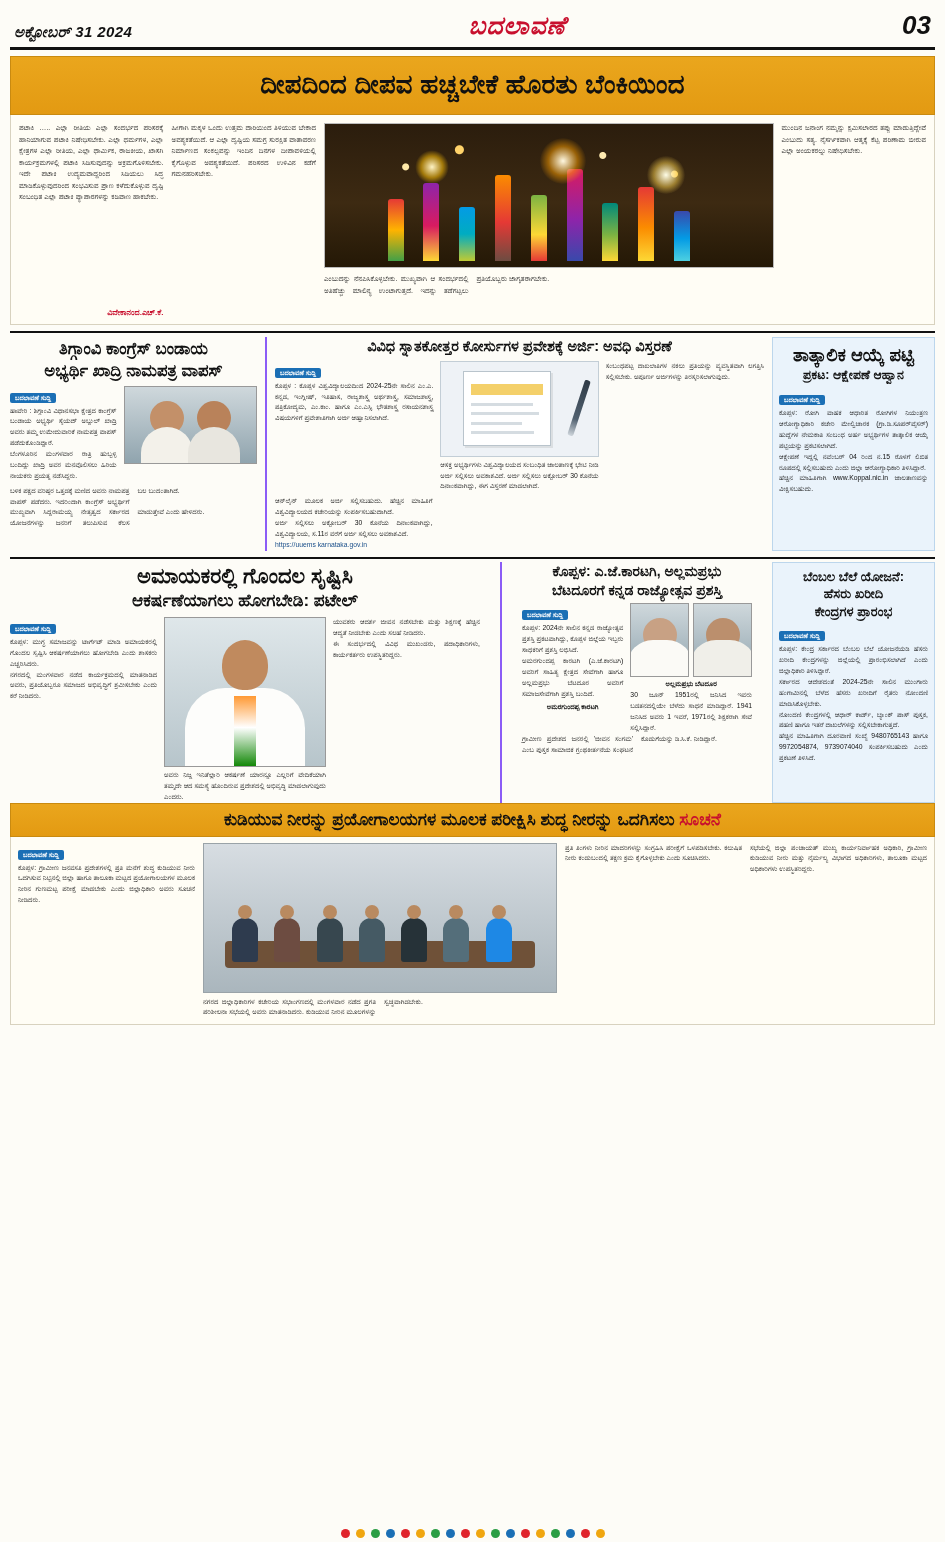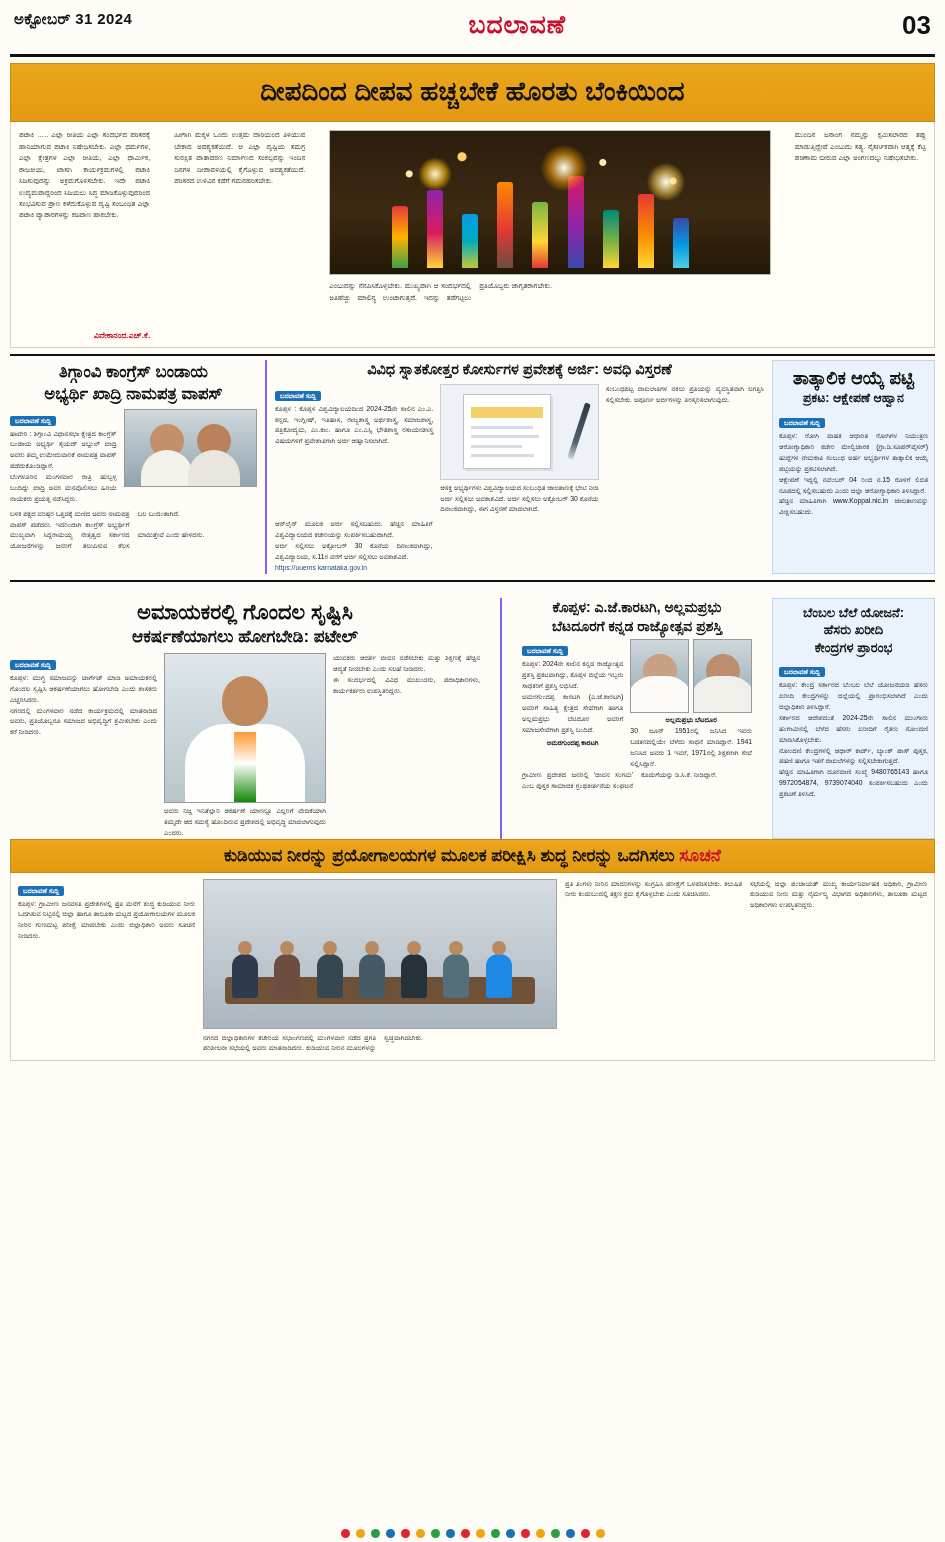--- a/index.html
+++ b/index.html
@@ -14,24 +14,25 @@
   .page {
     width: 945px;
     height: 1542px;
     padding: 8px 10px 6px 10px;
     position: relative;
     background: #fdfcf7;
   }
   
   .masthead {
     display: flex;
-    align-items: flex-start;
+    align-items: flex-end;
     justify-content: space-between;
-    padding: 2px 4px 13px 4px;
+    padding: 2px 4px 6px 4px;
     border-bottom: 3px solid #111;
+    font-style: italic;
   }
   .masthead .date {
     font-size: 15px;
     font-weight: bold;
     letter-spacing: .4px;
   }
   .masthead .logo {
     font-size: 25px;
     font-weight: bold;
     color: #c8102e;
@@ -58,21 +59,21 @@
     letter-spacing: .2px;
   }
   
   .lead-article {
     border: 1px solid #d8d2bf;
     border-top: none;
     background: #fffdf5;
     padding: 8px 8px 6px 8px;
     display: grid;
     grid-template-columns: repeat(6, 1fr);
-    gap: 24px;
+    gap: 8px;
     position: relative;
   }
   .col-text {
     font-size: 7.1px;
     line-height: 1.62;
     text-align: justify;
     color: #1a1a1a;
     word-break: break-word;
   }
   .lead-photo {
@@ -200,21 +201,21 @@
     width: 6px; height: 62%;
     background: linear-gradient(180deg,#2e3a45 0%, #516170 70%, #cfd6dc 100%);
     transform: rotate(18deg);
     border-radius: 2px;
   }
   
   .bottom-grid {
     display: grid;
     grid-template-columns: 470px 1fr 163px;
     gap: 20px;
-    margin-top: 16px;
+    margin-top: 3px;
   }
   .leader-photo {
     height: 150px;
     background: linear-gradient(180deg,#dfe7ea 0%, #b7c5cb 100%);
     position: relative; overflow: hidden;
   }
   .leader-photo .head {
     position: absolute; left: 50%; top: 22px; transform: translateX(-50%);
     width: 46px; height: 50px; border-radius: 50% 50% 45% 45%;
     background: #c08a5e;
@@ -306,21 +307,21 @@
         <div class="rocket" style="left:62%;height:58px;background:linear-gradient(180deg,#00897b 0%,#7cb342 55%,#fdd835 100%);"></div>
         <div class="rocket" style="left:70%;height:74px;background:linear-gradient(180deg,#e53935 0%,#fb8c00 55%,#fdd835 100%);"></div>
         <div class="rocket" style="left:78%;height:50px;background:linear-gradient(180deg,#3949ab 0%,#039be5 55%,#4dd0e1 100%);"></div>
         <div class="spark" style="left:20%;top:18%;width:34px;height:34px;background:radial-gradient(circle,#fff3c4 0%,rgba(255,193,7,.55) 45%,rgba(255,193,7,0) 70%);"></div>
         <div class="spark" style="left:48%;top:10%;width:46px;height:46px;background:radial-gradient(circle,#fff8e1 0%,rgba(255,160,0,.5) 45%,rgba(255,160,0,0) 72%);"></div>
         <div class="spark" style="left:72%;top:22%;width:38px;height:38px;background:radial-gradient(circle,#fffde7 0%,rgba(255,213,79,.5) 45%,rgba(255,213,79,0) 72%);"></div>
       </div>
       <div class="col-text" style="margin-top:6px;column-count:3;column-gap:8px;">ಎಂಬುದನ್ನು ನೆನಪಿಸಿಕೊಳ್ಳಬೇಕು. ಮುಖ್ಯವಾಗಿ ಆ ಸಂದರ್ಭದಲ್ಲಿ ಅತಿಹೆಚ್ಚು ಮಾಲಿನ್ಯ ಉಂಟಾಗುತ್ತದೆ. ಇದನ್ನು ತಡೆಗಟ್ಟಲು ಪ್ರತಿಯೊಬ್ಬರು ಜಾಗೃತರಾಗಬೇಕು.</div>
     </div>
 
-    <div class="col-text">ಮುಂದಿನ ಜನಾಂಗ ನಮ್ಮನ್ನು ಕ್ಷಮಿಸಲಾರದ ತಪ್ಪು ಮಾಡುತ್ತಿದ್ದೇವೆ ಎಂಬುದು ಸತ್ಯ. ನೈಸರ್ಗಿಕವಾಗಿ ಆತ್ಮಕ್ಕೆ ಕೆಟ್ಟ ಪರಿಣಾಮ ಬೀರುವ ಎಲ್ಲಾ ಅಂಗಣದಲ್ನು ನಿಷೇಧಿಸಬೇಕು.</div>
+    <div class="col-text">ಮುಂದಿನ ಜನಾಂಗ ನಮ್ಮನ್ನು ಕ್ಷಮಿಸಲಾರದ ತಪ್ಪು ಮಾಡುತ್ತಿದ್ದೇವೆ ಎಂಬುದು ಸತ್ಯ. ನೈಸರ್ಗಿಕವಾಗಿ ಆತ್ಮಕ್ಕೆ ಕೆಟ್ಟ ಪರಿಣಾಮ ಬೀರುವ ಎಲ್ಲಾ ಅಂಯಕರಲ್ನು ನಿಷೇಧಿಸಬೇಕು.</div>
 
     <div>
       <div class="byline">ವಿವೇಕಾನಂದ.ಎಚ್.ಕೆ.</div>
     </div>
   </div>
 
   <hr class="rule">
 
   <div class="mid-grid">
 

